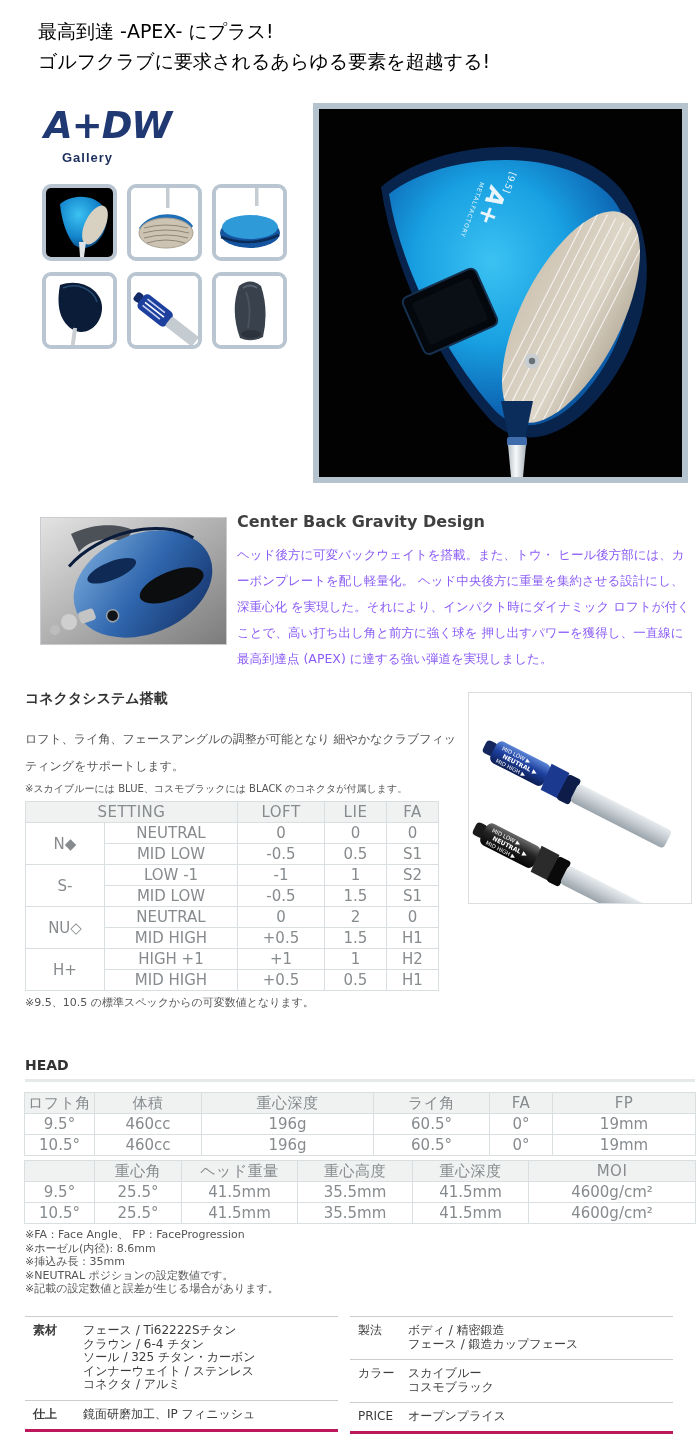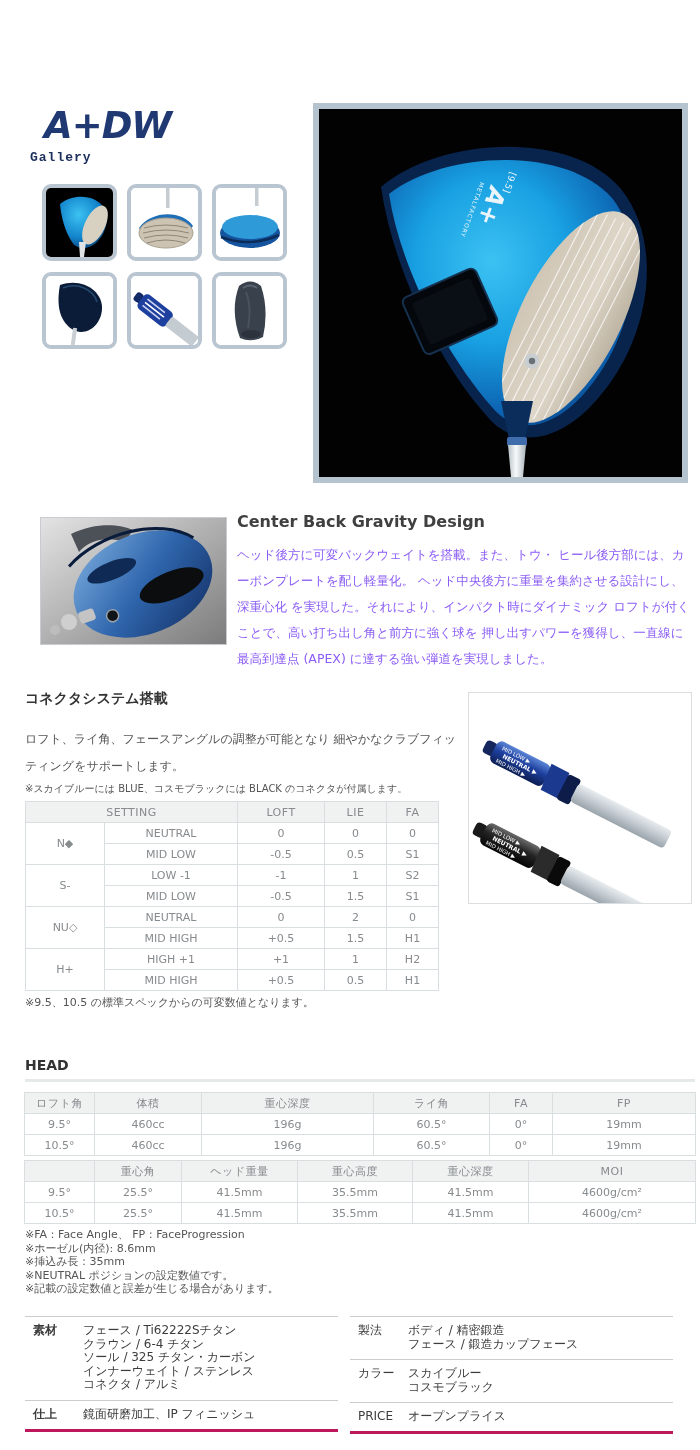--- a/index.html
+++ b/index.html
@@ -6,22 +6,22 @@
   .page{position:relative;width:700px;height:1450px;background:#fff;overflow:hidden;
         font-family:"DejaVu Sans","Liberation Sans",sans-serif;}
   .abs{position:absolute;}
 
   
   .headline{left:38px;top:16px;font-size:19px;line-height:30px;color:#000;}
 
   
   .logo{left:44px;top:104px;font-size:37px;font-weight:bold;font-style:italic;
         color:#203973;letter-spacing:-1px;}
-  .gallery-label{left:30px;top:150px;font-size:13px;font-weight:bold;color:#1c2f5c;
-        font-family:Liberation Mono, monospace;letter-spacing:1px;}
+  .gallery-label{left:62px;top:150px;font-size:13px;font-weight:bold;color:#1c2f5c;
+        font-family:Liberation Sans, sans-serif;letter-spacing:1px;}
   .thumbs{left:42px;top:184px;width:256px;display:flex;flex-wrap:wrap;gap:11px 10px;}
   .thumb{width:67px;height:69px;border:4px solid #b9c6d2;border-radius:9px;overflow:hidden;
         background:#fff;cursor:pointer;}
   .thumb svg{display:block;}
 
   
   .main-image{left:313px;top:103px;width:363px;height:368px;border:6px solid #b5c3ce;background:#000;}
 
   
   .cb-image{left:40px;top:517px;width:185px;height:126px;border:1px solid #c8ccd0;}
@@ -29,21 +29,21 @@
   .cb-body{left:237px;top:542px;width:456px;font-size:12.5px;line-height:26px;color:#8b5cf6;}
 
   
   .cn-title{left:25px;top:690px;font-size:14px;font-weight:bold;color:#333;}
   .cn-body{left:25px;top:726px;width:434px;font-size:12px;line-height:27px;color:#555;}
   .cn-note{left:25px;top:782px;font-size:10px;color:#555;}
   .cn-image{left:468px;top:692px;width:222px;height:210px;border:1px solid #dadee0;background:#fff;}
   .table-note{left:25px;top:995px;font-size:11px;color:#555;}
 
   
-  table{border-collapse:collapse;table-layout:fixed;font-size:11px;color:#878b8e;}
+  table{border-collapse:collapse;table-layout:fixed;font-size:15px;color:#878b8e;}
   th,td{border:1px solid #d9dfe1;text-align:center;font-weight:normal;padding:0;height:20px;
         overflow:hidden;white-space:nowrap;}
   th{background:#f0f2f2;letter-spacing:0.5px;}
   .setting-table{left:25px;top:801px;width:413px;}
   .head-table1{left:24px;top:1092px;width:671px;}
   .head-table2{left:24px;top:1160px;width:671px;}
 
   
   .head-title{left:25px;top:1057px;font-size:14px;font-weight:bold;color:#333;}
   .head-divider{left:25px;top:1079px;width:670px;height:3px;background:#e6e9e9;}
@@ -58,20 +58,24 @@
   .spec-label{width:50px;padding-left:8px;flex:none;}
   .spec-col-left .spec-label{font-weight:bold;}
   .spec-value{flex:1;}
   .spec-value div{margin:0 0 0.5px 0;}
 </style>
 </head>
 <body>
 
 <div class="page">
 
+  <div class="abs headline">
+    <div>最高到達 -APEX- にプラス!</div>
+    <div>ゴルフクラブに要求されるあらゆる要素を超越する!</div>
+  </div>
 
   <div class="abs logo">A+DW</div>
   <div class="abs gallery-label">Gallery</div>
 
   <div class="abs thumbs">
     <div class="thumb">
       <svg width="67" height="69" viewBox="0 0 67 69">
         <defs>
             <radialGradient id="gT1" cx="40%" cy="35%" r="80%">
           <stop offset="0%" stop-color="#3cc2f2"></stop>

